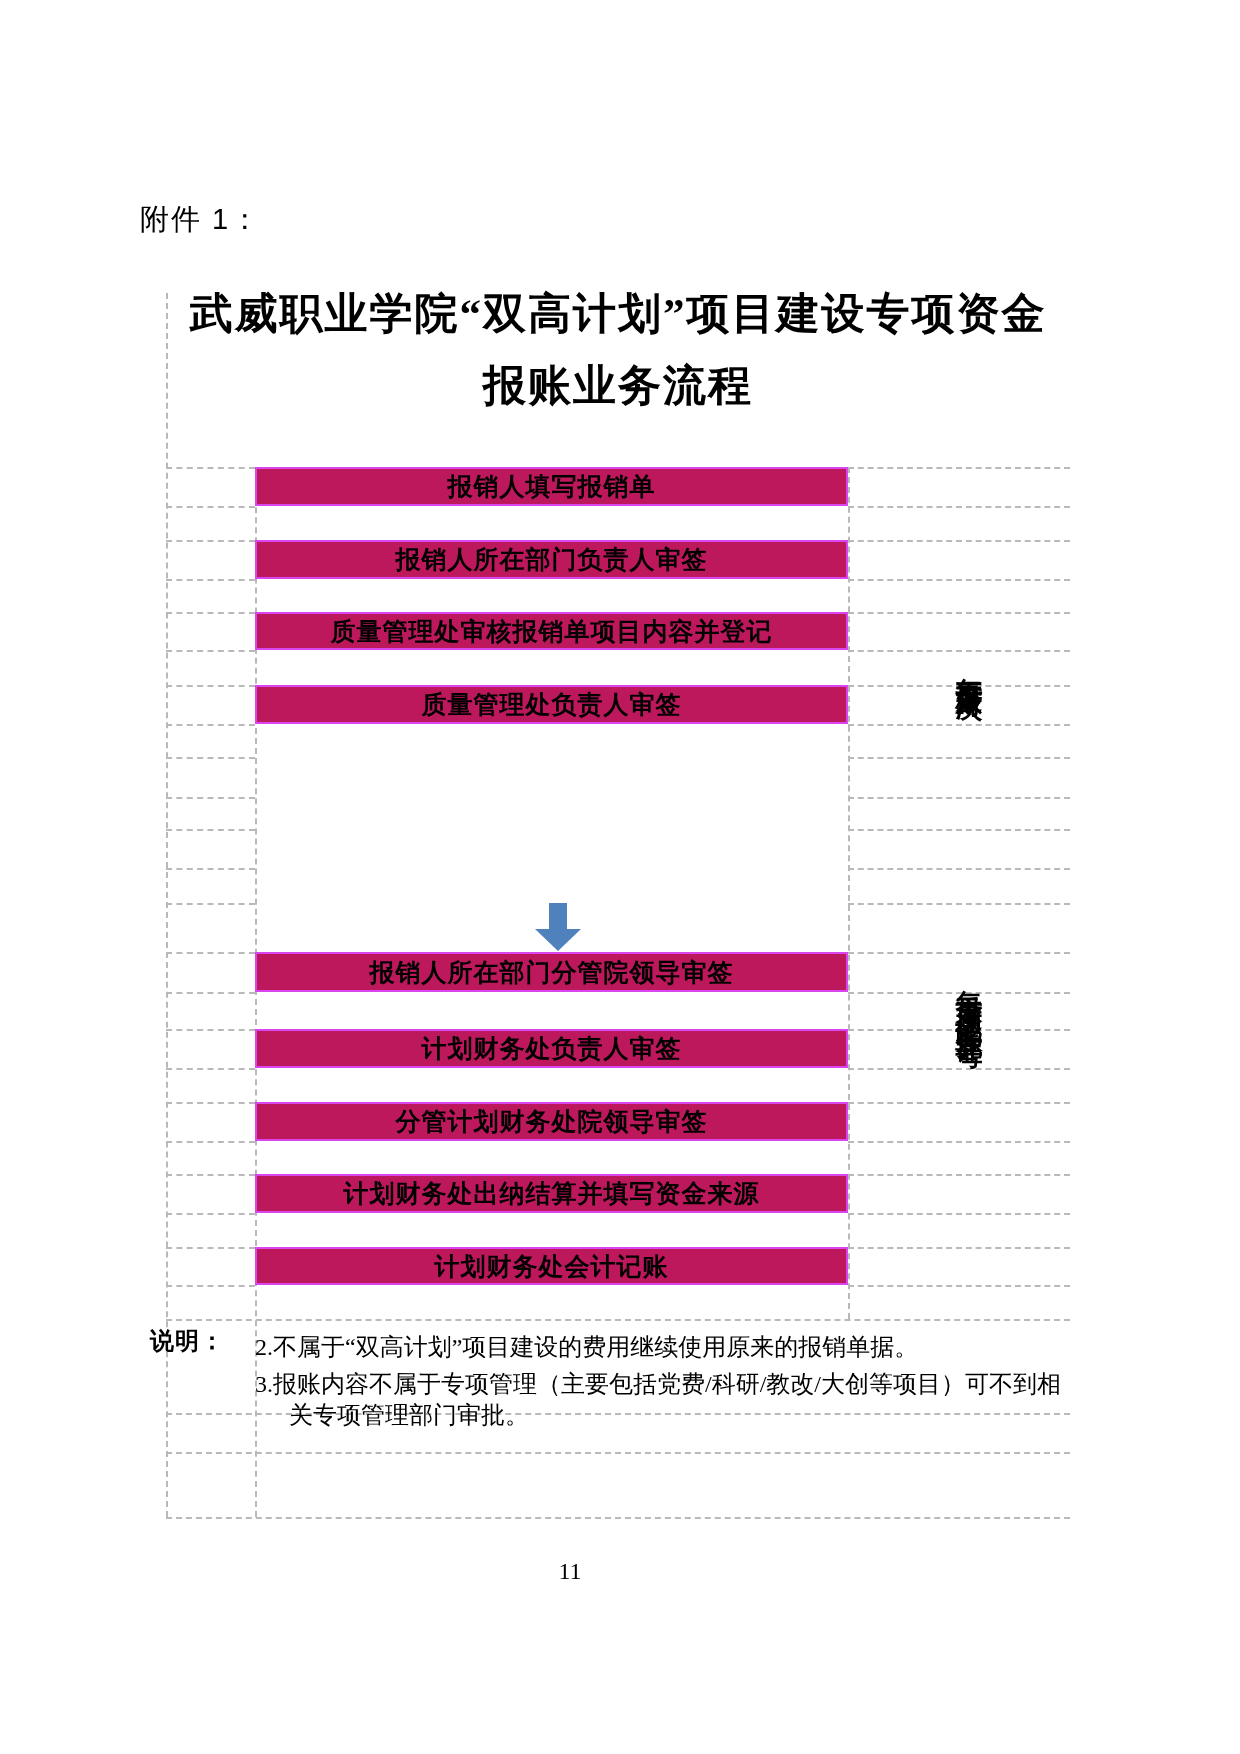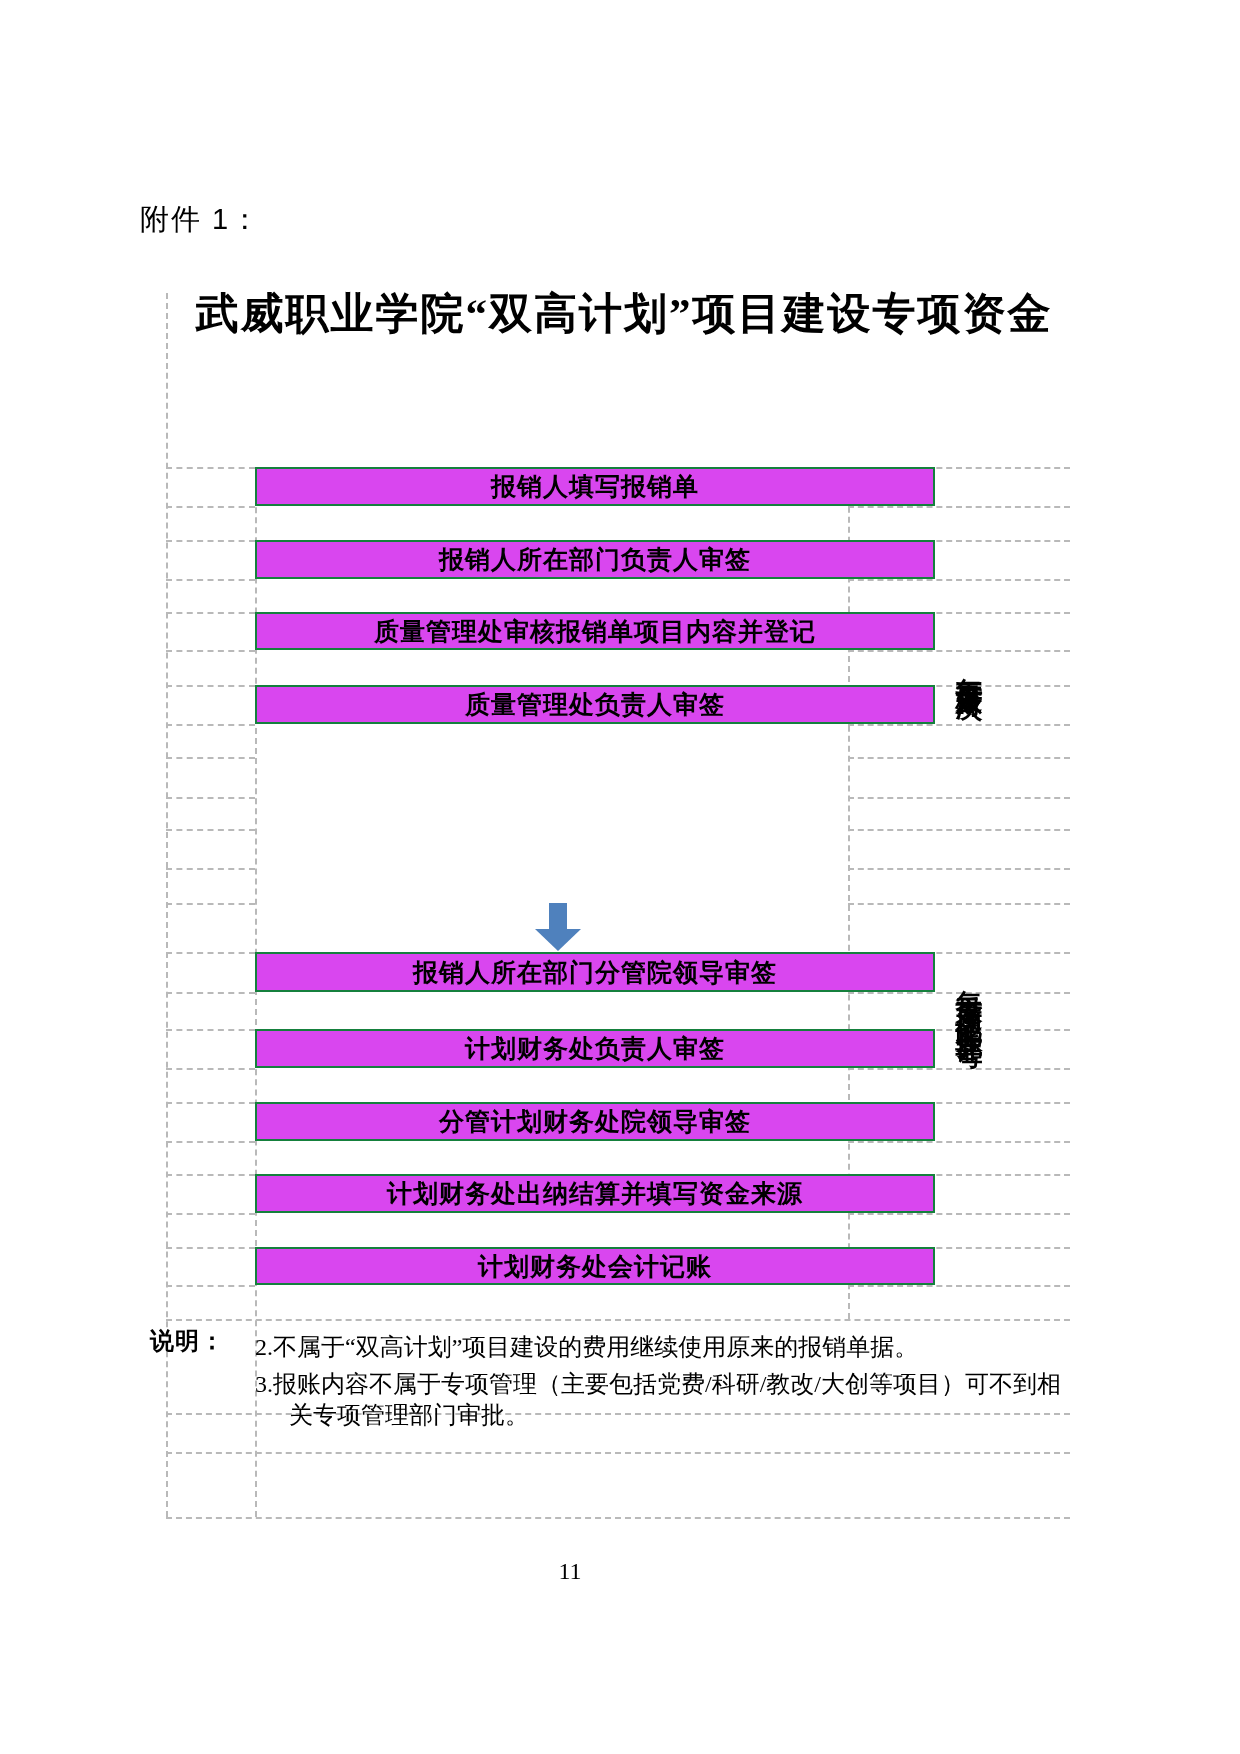--- a/index.html
+++ b/index.html
@@ -5,28 +5,28 @@
   html,body{margin:0;padding:0;background:#e9e9e9;}
   .page{
     position:relative;width:1240px;height:1754px;margin:0 auto;background:#ffffff;
     font-family:"Liberation Serif","DejaVu Serif",serif;color:#000;overflow:hidden;
   }
   .attachment{
     position:absolute;left:140px;top:200px;font-size:29px;letter-spacing:2px;
     font-family:"Liberation Sans","DejaVu Sans",sans-serif;
   }
   .doc-title{
-    position:absolute;left:172px;top:278px;width:904px;text-align:center;
+    position:absolute;left:166px;top:278px;width:904px;text-align:center;
     font-weight:bold;font-size:43px;line-height:72px;letter-spacing:2px;
   }
   .gl{position:absolute;z-index:1;}
   .gl.h{border-top:2px dashed #b9b9b9;height:0;}
   .gl.v{border-left:2px dashed #b9b9b9;width:0;}
   .flow-box{
-    position:absolute;left:255px;width:680px;background:#d946ef;border:2px solid #15803d;
+    position:absolute;left:255px;width:593px;background:#be185d;border:2px solid #d946ef;
     box-sizing:border-box;display:flex;align-items:center;justify-content:center;
     font-weight:bold;font-size:25px;letter-spacing:1px;z-index:2;
   }
   .b1{top:467px;height:39px;}  .b2{top:540px;height:39px;}
   .b3{top:612px;height:38px;}  .b4{top:685px;height:39px;}
   .b5{top:757px;height:40px;}  .b6{top:829px;height:74px;}
   .b7{top:952px;height:40px;}  .b8{top:1029px;height:39px;}
   .b9{top:1102px;height:39px;} .b10{top:1174px;height:39px;}
   .b11{top:1247px;height:38px;}
   .arrow{position:absolute;left:534px;top:903px;width:48px;height:48px;z-index:3;}
@@ -45,20 +45,21 @@
 </style>
 </head>
 <body>
 
 <div class="page">
 
   <div class="attachment">附件 1：</div>
 
   <div class="doc-title">
     <div>武威职业学院“双高计划”项目建设专项资金</div>
+    <div>报账业务流程</div>
   </div>
 
   <div id="gridlines">
       <div class="gl h" style="left: 166px; top: 467px; width: 89px;"></div>
       <div class="gl h" style="left: 848px; top: 467px; width: 222px;"></div>
       <div class="gl h" style="left: 166px; top: 506px; width: 89px;"></div>
       <div class="gl h" style="left: 848px; top: 506px; width: 222px;"></div>
       <div class="gl h" style="left: 166px; top: 540px; width: 89px;"></div>
       <div class="gl h" style="left: 848px; top: 540px; width: 222px;"></div>
       <div class="gl h" style="left: 166px; top: 579px; width: 89px;"></div>

